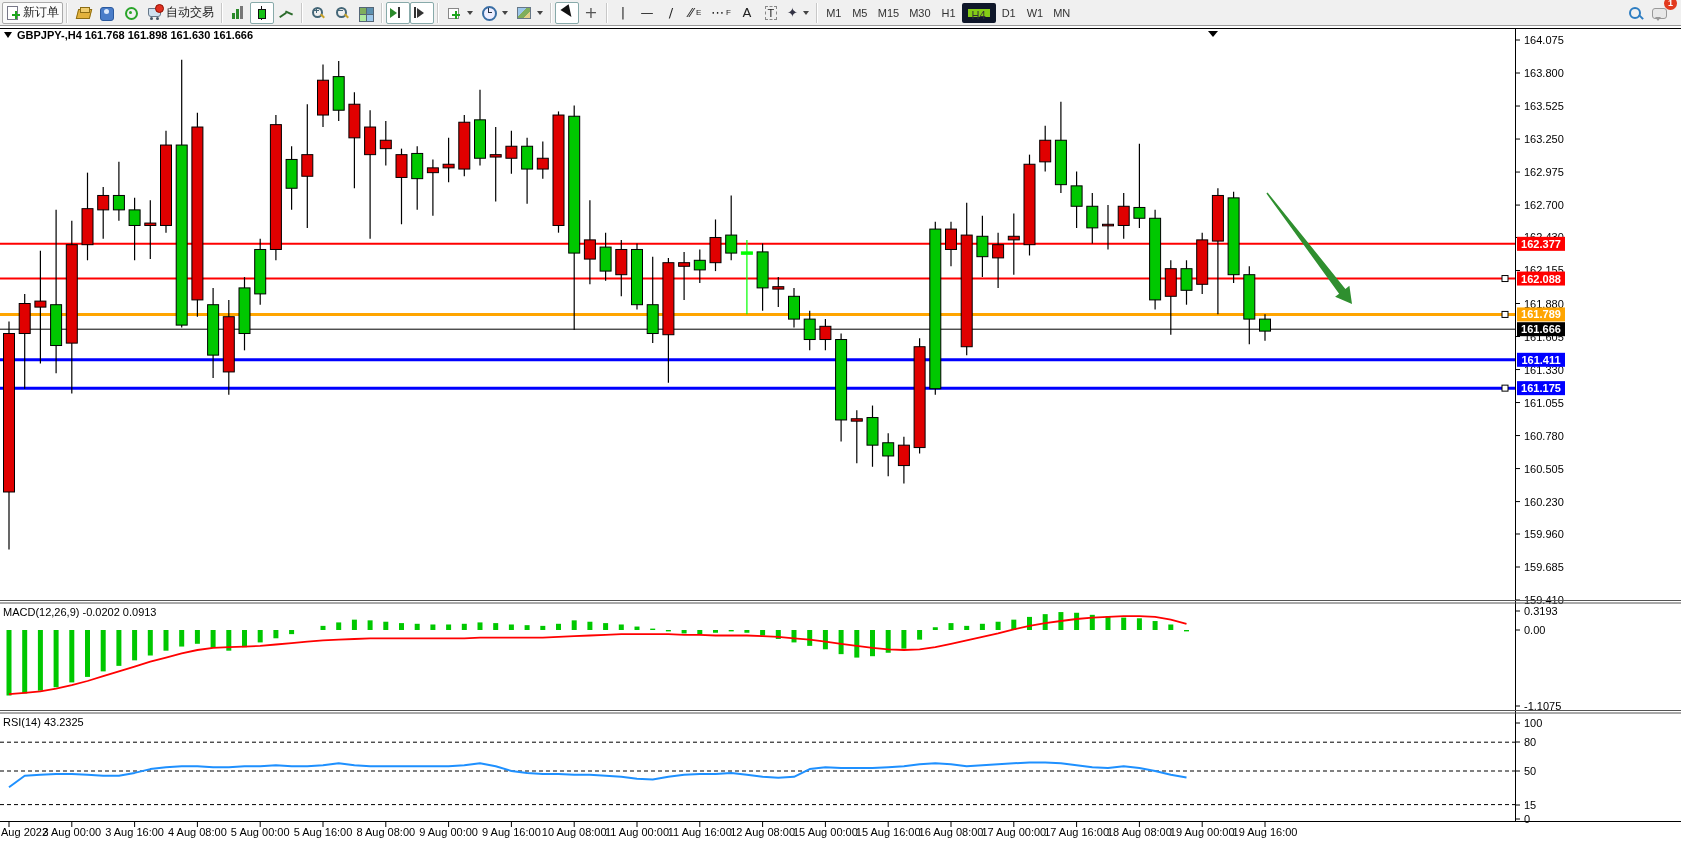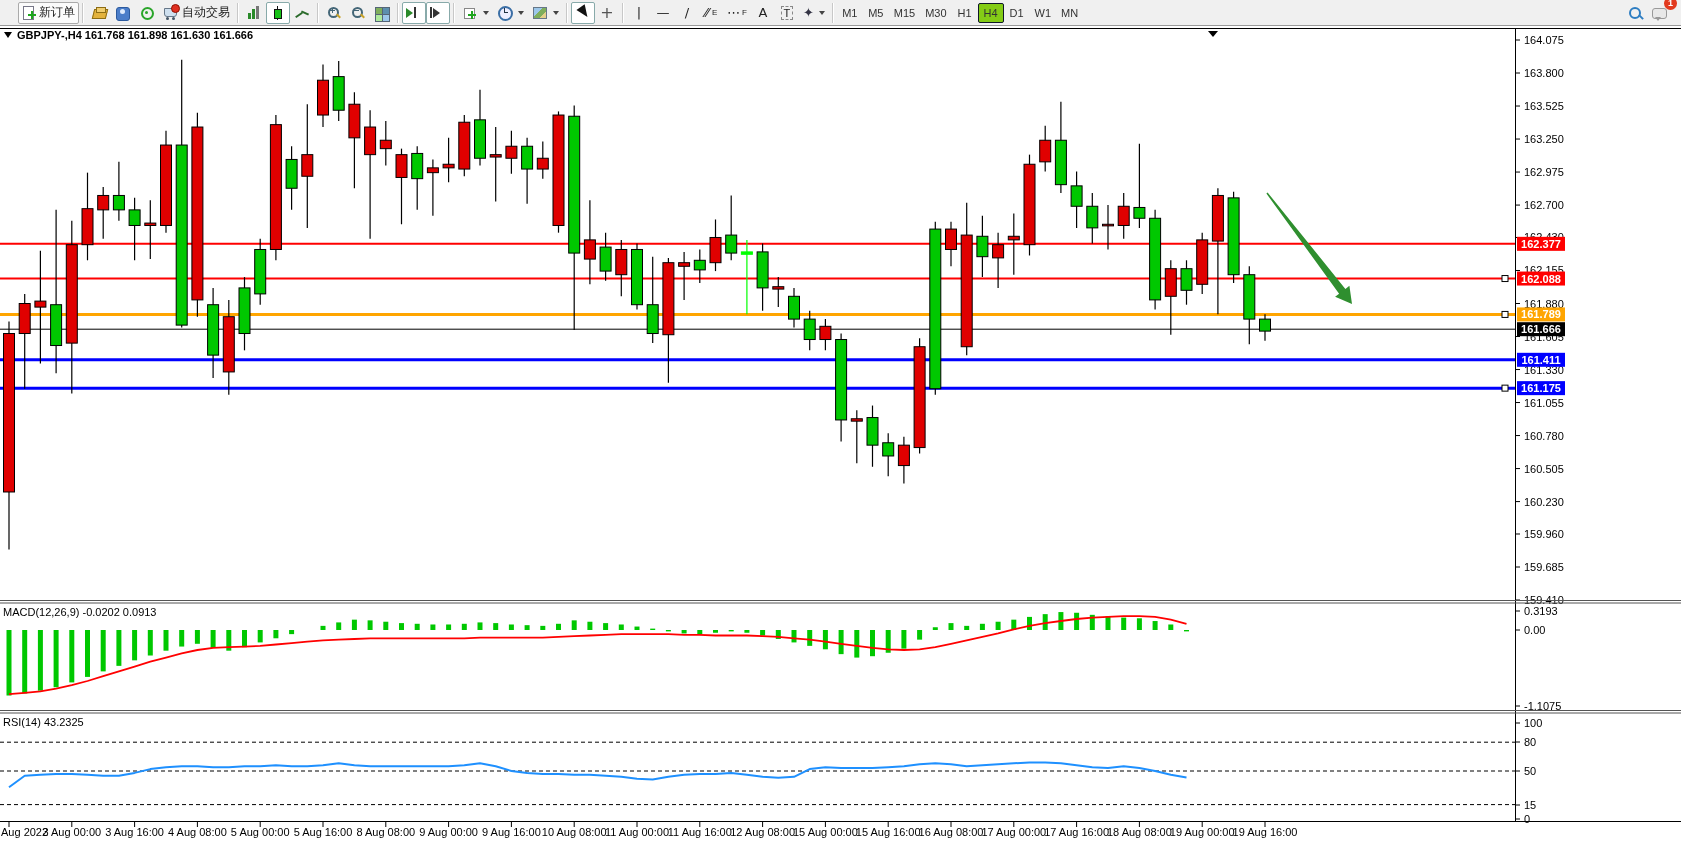--- a/index.html
+++ b/index.html
@@ -1,30 +1,30 @@
 <!DOCTYPE html>
 <html><head>
 <meta charset="utf-8">
 <style>
   html,body{margin:0;padding:0;background:#fff;}
   .app{position:relative;width:1681px;height:843px;overflow:hidden;background:#fff;
        font-family:"Liberation Sans",sans-serif;}
   
   .toolbar{position:absolute;left:0;top:0;width:1681px;height:26px;background:#f0f0f0;
-           border-bottom:1px solid #9a9a9a;display:flex;align-items:center;padding-left:18px;box-sizing:border-box;}
+           border-bottom:1px solid #9a9a9a;display:flex;align-items:center;padding-left:2px;box-sizing:border-box;}
   .sep{width:1px;height:20px;background:#c8c8c8;border-right:1px solid #fff;margin:0 3px;flex:none;}
   .tbtn{height:22px;min-width:24px;border:1px solid transparent;background:transparent;display:flex;
         align-items:center;justify-content:center;gap:3px;padding:0 3px;font-family:inherit;font-size:12px;color:#222;flex:none;}
   .tbtn.raised{border:1px solid #aaa;background:#fbfbfb;border-radius:2px;}
   .tbtn.pressed{border:1px solid #8aa;background:#fff;border-radius:2px;}
   .caret{width:0;height:0;border-left:3px solid transparent;border-right:3px solid transparent;
          border-top:4px solid #444;margin-left:2px;}
   .tf{height:20px;min-width:26px;border:1px solid transparent;background:transparent;font-size:11px;color:#333;
       font-family:inherit;padding:0 4px;flex:none;}
-  .tf.active{border:1px solid #0f172a;background:#84cc16;border-radius:2px;}
+  .tf.active{border:6px solid #0f172a;background:#84cc16;border-radius:2px;}
   .spacer{flex:1;}
   .badge{position:absolute;right:-5px;top:-6px;background:#e23a1e;color:#fff;border-radius:50%;
          width:13px;height:13px;font-size:9px;line-height:13px;text-align:center;font-weight:bold;}
   
   .ic{position:relative;display:inline-block;width:16px;height:16px;flex:none;}
   .ic-doc{width:14px;}
   .ic-doc .pg{position:absolute;left:1px;top:1px;width:9px;height:12px;background:#fff;border:1px solid #778;}
   .ic-doc .pv,.ic-doc .ph{position:absolute;background:#1ea51e;}
   .ic-doc .pv{left:9px;top:6px;width:2px;height:8px;}
   .ic-doc .ph{left:6px;top:9px;width:8px;height:2px;}

